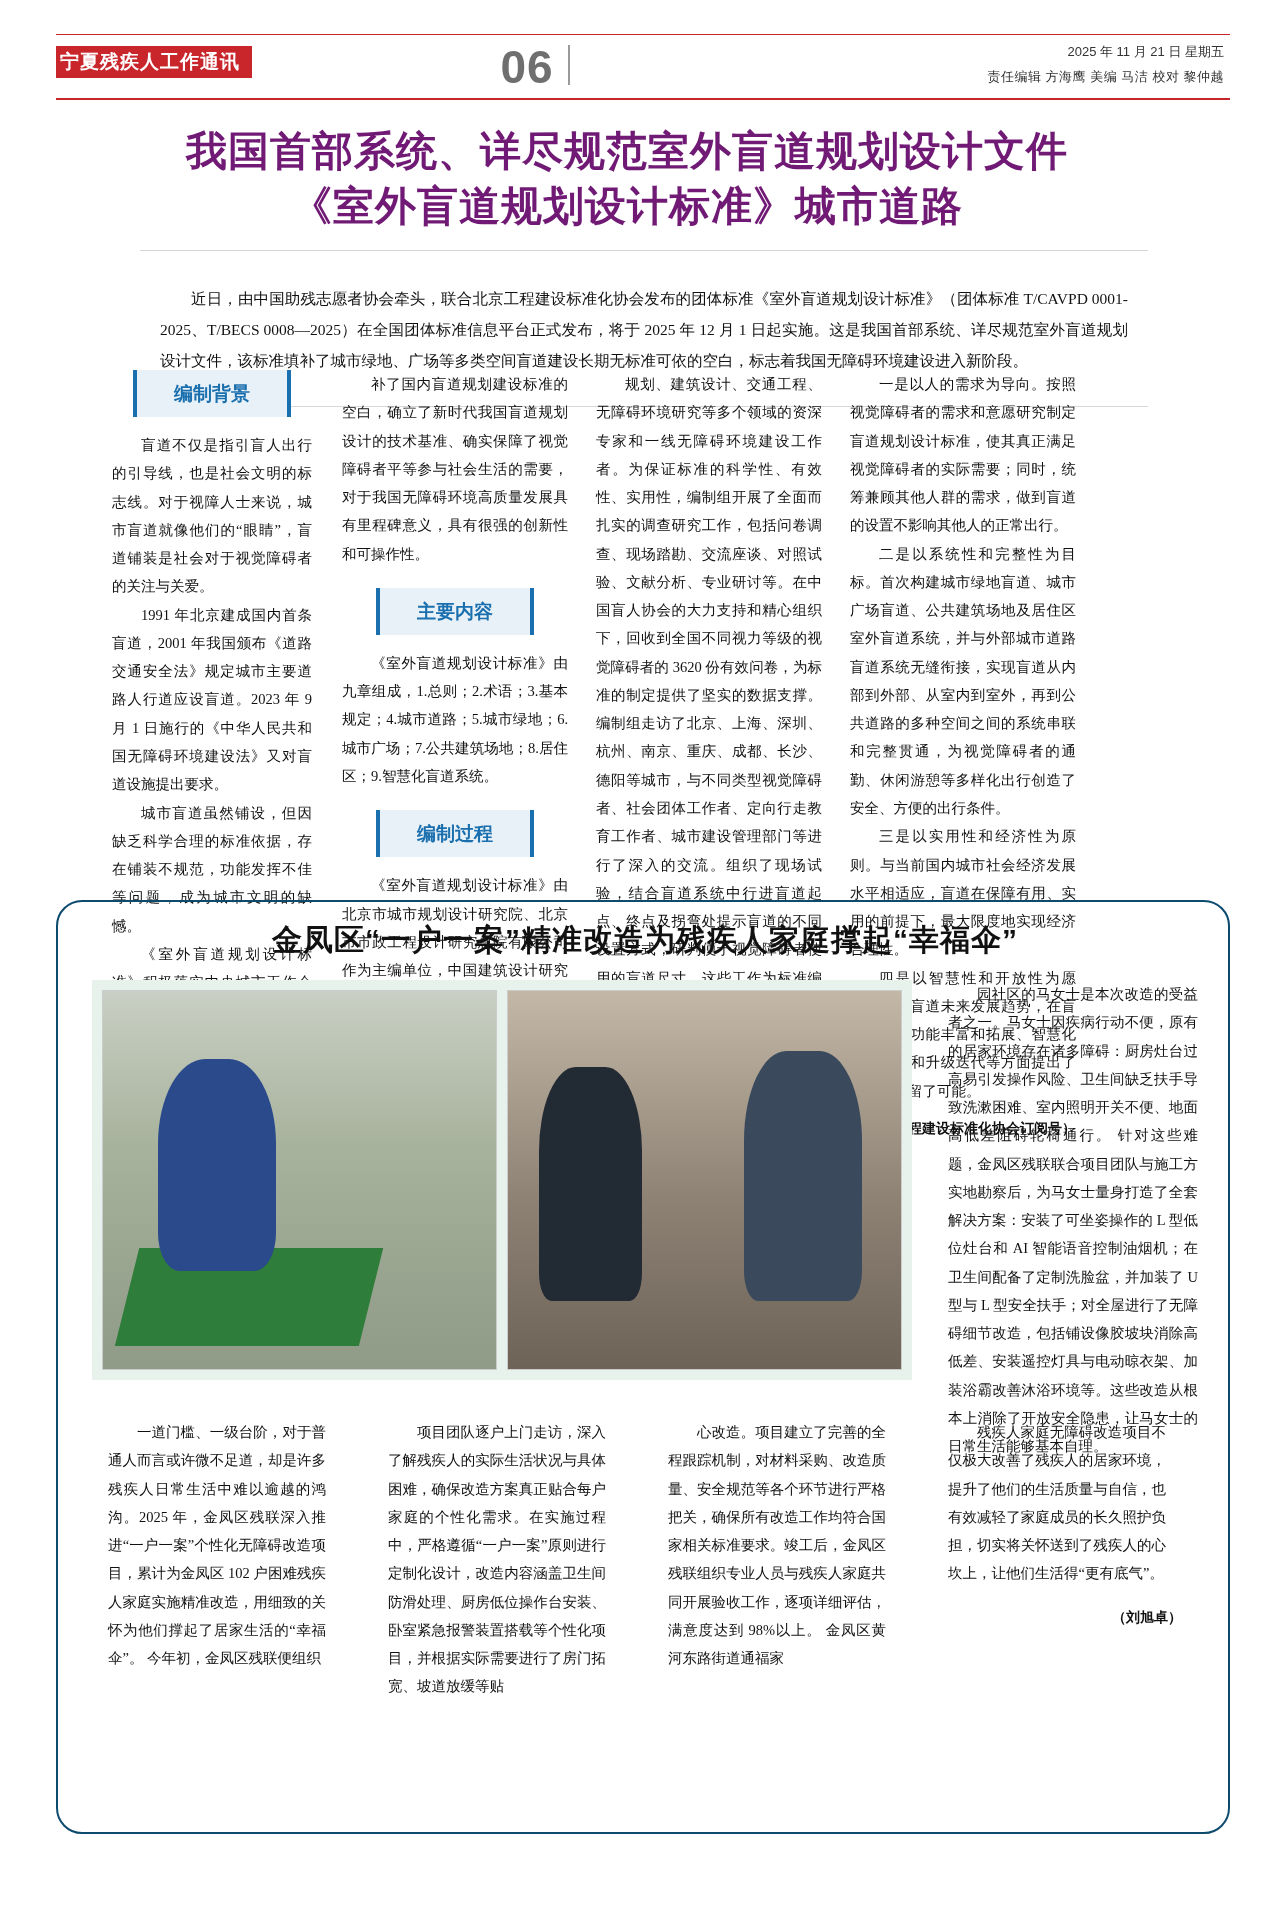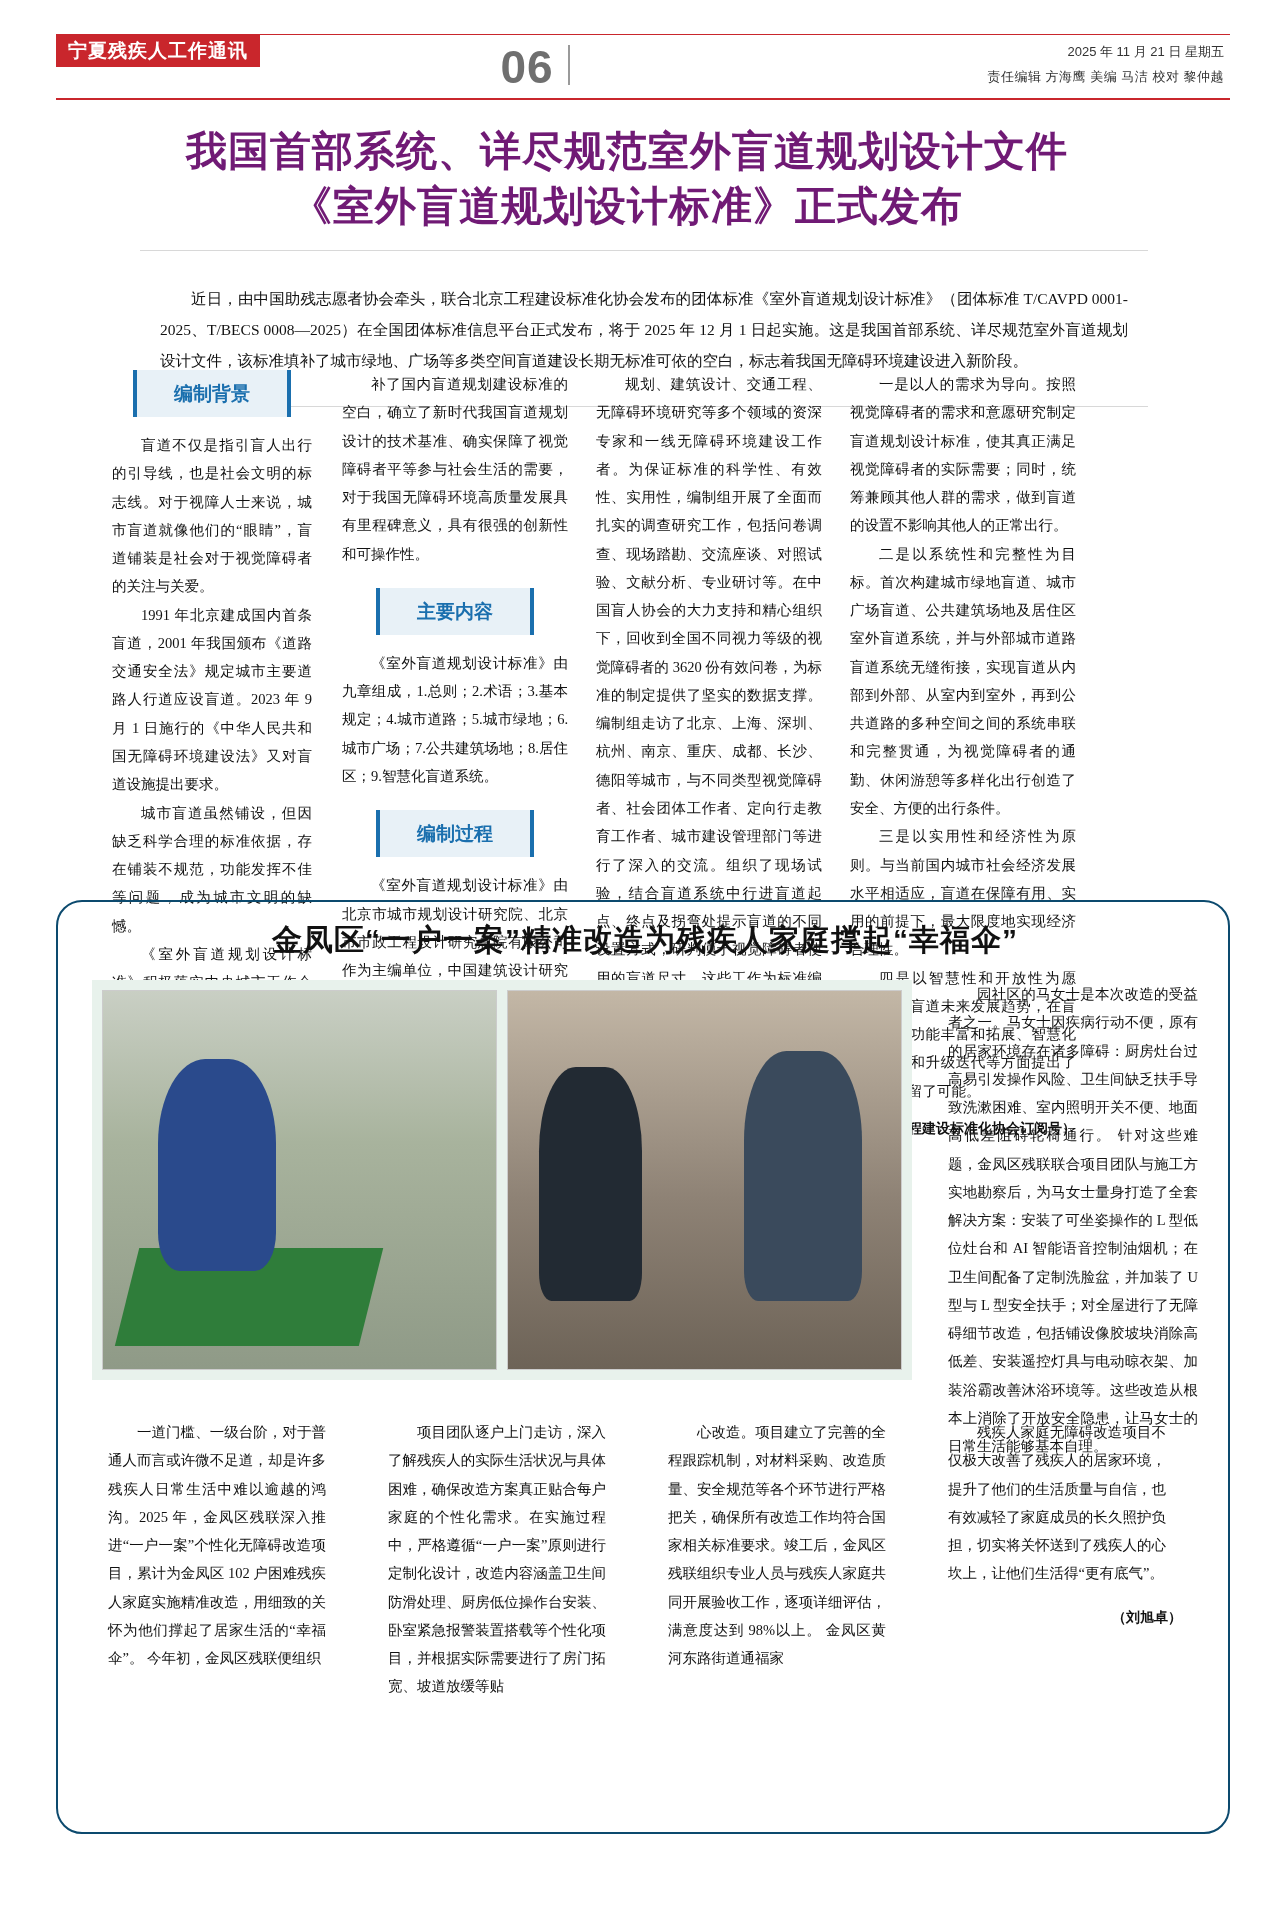--- a/index.html
+++ b/index.html
@@ -13,25 +13,25 @@
   }
   .page{position:relative;width:1280px;height:1914px;}
 
   
   .masthead{
     position:absolute;left:0;top:0;width:1280px;height:112px;
   }
   .mast-rule-top{position:absolute;left:56px;top:34px;width:1174px;height:0;border-top:1px solid #c9262c;}
   .mast-rule-bottom{position:absolute;left:56px;top:98px;width:1174px;height:0;border-top:2px solid #c9262c;}
   .mast-badge{
-    position:absolute;left:56px;top:35px;
+    position:absolute;left:56px;top:46px;
     background:#c9262c;color:#fff;
     font-family:"Liberation Sans",sans-serif;
     font-size:19px;font-weight:bold;letter-spacing:1px;
-    padding:6px 12px 7px 12px;
+    padding:6px 12px 7px 4px;
     line-height:1;
   }
   .mast-center{
     position:absolute;left:0;top:38px;width:1070px;text-align:center;
     display:flex;justify-content:center;align-items:baseline;gap:14px;
   }
   .mast-pageno{
     font-family:"Liberation Sans",sans-serif;
     font-size:46px;color:#6f6f6f;font-weight:bold;letter-spacing:1px;
     position:relative;top:2px;
@@ -160,21 +160,21 @@
     </div>
     <div class="mast-right">
       <div class="line1">2025 年 11 月 21 日  星期五</div>
       <div class="line2">责任编辑  方海鹰   美编  马洁  校对   黎仲越</div>
     </div>
     <div class="mast-rule-bottom"></div>
   </div>
 
   <div class="headline">
     <div class="l1">我国首部系统、详尽规范室外盲道规划设计文件</div>
-    <div class="l2">《室外盲道规划设计标准》正式发布</div>
+    <div class="l2">《室外盲道规划设计标准》城市道路</div>
   </div>
 
   <div class="lead">
     <p>近日，由中国助残志愿者协会牵头，联合北京工程建设标准化协会发布的团体标准《室外盲道规划设计标准》（团体标准 T/CAVPD 0001-2025、T/BECS 0008—2025）在全国团体标准信息平台正式发布，将于 2025 年 12 月 1 日起实施。这是我国首部系统、详尽规范室外盲道规划设计文件，该标准填补了城市绿地、广场等多类空间盲道建设长期无标准可依的空白，标志着我国无障碍环境建设进入新阶段。</p>
   </div>
 
   <div class="body-cols">
 
     <div class="col c1">
       <span class="sec-title">编制背景</span>

